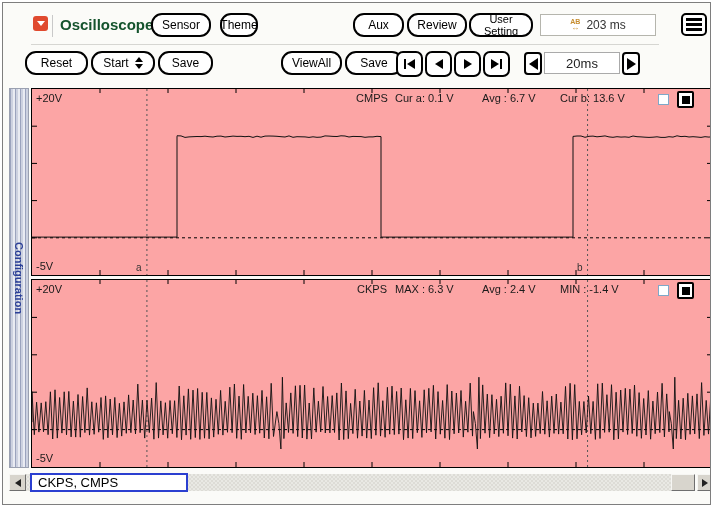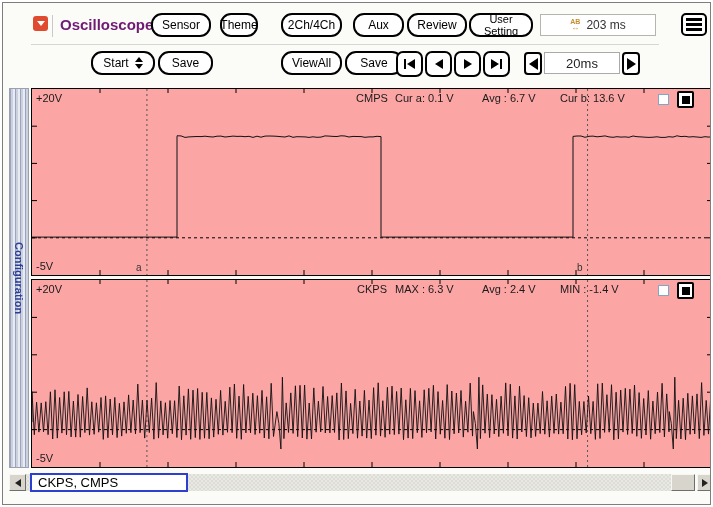--- a/index.html
+++ b/index.html
@@ -5,21 +5,21 @@
   html,body{margin:0;padding:0;background:#fff;}
   *{box-sizing:border-box;}
   .window{position:relative;width:709px;height:503px;margin:2px;border:1px solid #7e7e7e;
     background:#fbfbf8;font-family:"Liberation Sans",sans-serif;overflow:hidden;}
   
   .appbtn{position:absolute;left:30px;top:13px;width:15px;height:15px;background:#e04a2f;
     border-radius:3px;display:flex;align-items:center;justify-content:center;cursor:pointer;}
   .appbtn i{width:0;height:0;border-left:4px solid transparent;border-right:4px solid transparent;
     border-top:5px solid #fff;}
   .vdiv{position:absolute;left:49px;top:12px;width:1px;height:22px;background:#c9c9c9;}
-  .title{position:absolute;left:57px;top:13px;font-size:15px;font-weight:bold;color:#701a75;}
+  .title{position:absolute;left:57px;top:13px;font-size:15px;font-weight:bold;color:#14532d;}
   .hsep{position:absolute;left:28px;top:41px;width:628px;height:1px;background:#d6d6d2;}
   .pill{position:absolute;height:24px;border:2px solid #000;border-radius:11px;background:#fff;
     font-family:inherit;font-size:12px;color:#000;display:flex;align-items:center;justify-content:center;
     padding:0;cursor:pointer;}
   .r1{top:10px;} .r2{top:48px;}
   .b-sensor{left:148px;width:60px;} .b-theme{left:217px;width:38px;} .b-2ch{left:278px;width:61px;}
   .b-aux{left:350px;width:51px;} .b-review{left:404px;width:60px;}
   .b-user{left:466px;width:64px;font-size:11px;}
   .timebox{position:absolute;left:537px;top:11px;width:116px;height:22px;border:1px solid #b5b5ad;
     background:#fff;display:flex;align-items:center;justify-content:center;font-size:12px;color:#333;}
@@ -85,38 +85,38 @@
 
 <div class="window">
 
   <div class="appbtn">
       <i></i>
     </div>
   <div class="vdiv"></div>
   <span class="title">Oscilloscope</span>
   <button class="pill r1 b-sensor">Sensor</button>
   <button class="pill r1 b-theme">Theme</button>
-  <button class="pill r1 b-2ch">2Ch/4Ch</button>
   <button class="pill r1 b-aux">Aux</button>
   <button class="pill r1 b-review">Review</button>
   <button class="pill r1 b-user">User Setting</button>
   <div class="timebox">
     <span class="ab">
         <b>AB</b>
         <s>↔</s>
       </span>
     <span>203 ms</span>
   </div>
   <div class="menu">
       <i></i>
       <i></i>
       <i></i>
     </div>
   <div class="hsep"></div>
 
+  <button class="pill r2 b-reset">Reset</button>
   <button class="pill r2 b-start">
     <span>Start</span>
     <span class="spin">
         <i class="up"></i>
         <i class="dn"></i>
       </span>
   </button>
   <button class="pill r2 b-name">Save</button>
   <button class="pill r2 b-viewall">ViewAll</button>
   <button class="pill r2 b-save">Save</button>

